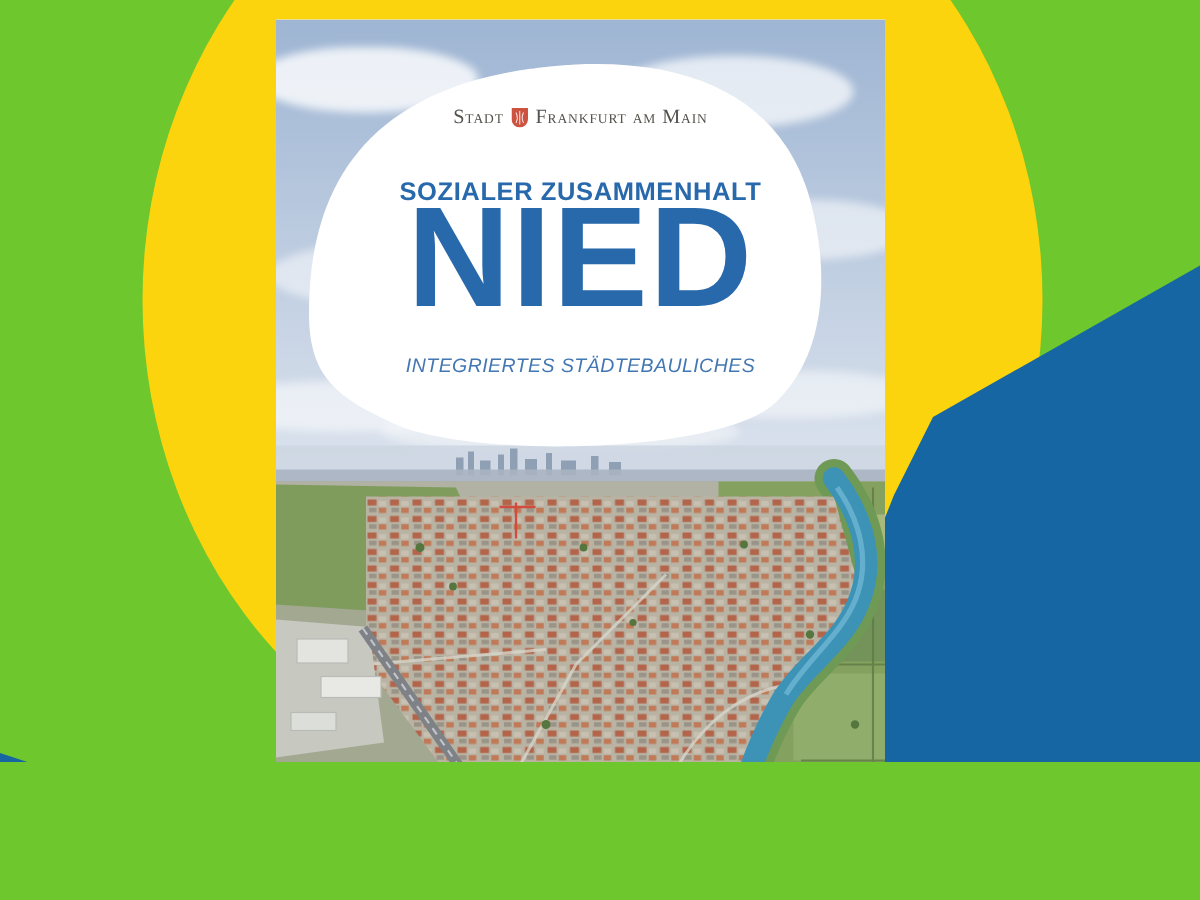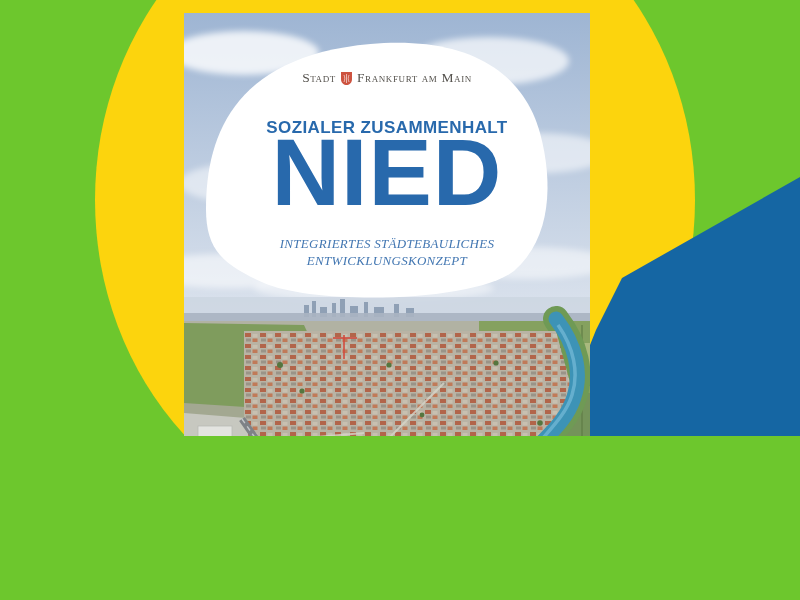--- a/index.html
+++ b/index.html
@@ -1,28 +1,28 @@
 <!DOCTYPE html>
 <html><head>
 <meta charset="utf-8">
 <style>
   html,body{margin:0;padding:0;background:#6dc72d;}
-  .stage{position:relative;width:800px;height:436px;overflow:hidden;
+  .stage{position:relative;width:800px;height:508px;overflow:hidden;
          font-family:"Liberation Sans",sans-serif;}
   .bg-svg{position:absolute;left:0;top:0;}
   .page{position:absolute;left:184px;top:13px;width:406px;height:573px;background:#ffffff;}
   .photo,.blob-svg{position:absolute;left:0;top:0;}
   .masthead>div{position:absolute;left:0;width:100%;text-align:center;}
   .publisher{top:57px;display:flex;justify-content:center;align-items:center;gap:5px;
              font-family:"Liberation Serif",serif;font-variant:small-caps;
              font-size:13.5px;letter-spacing:.6px;color:#55524d;}
   .kicker{top:105px;font-weight:700;font-size:17px;letter-spacing:.4px;color:#2869ac;}
   .cover-title{top:112px;font-weight:700;font-size:95px;line-height:1;
                letter-spacing:1px;color:#2869ac;}
-  .subtitle{top:222px;font-family:Liberation Serif, serif;font-style:italic;
+  .subtitle{top:222px;font-family:Liberation Sans, sans-serif;font-style:italic;
             font-size:13px;line-height:1.32;letter-spacing:.3px;color:#4377b2;}
   .logobar{position:absolute;left:0;bottom:0;width:406px;height:35px;background:#ffffff;}
   .logo{position:absolute;top:2px;}
   .lg1{left:26px;} .lg2{left:112px;} .lg3{left:220px;} .lg4{left:306px;}
 </style>
 </head>
 <body>
 
 <div class="stage">
 
@@ -142,21 +142,20 @@
         <svg width="11" height="13" viewBox="0 0 11 13">
           <path d="M0,0 H11 V7 C11,11 8,13 5.5,13 C3,13 0,11 0,7 Z" fill="#cd5340"></path>
           <path d="M3,3 C4,5 4,8 3,10 M5.5,2 V11 M8,3 C7,5 7,8 8,10" stroke="#ffffff" stroke-width=".7" fill="none" opacity=".85"></path>
         </svg>
         <span>Frankfurt am Main</span>
       </div>
       <div class="kicker">SOZIALER ZUSAMMENHALT</div>
       <div class="cover-title">NIED</div>
       <div class="subtitle">
         <div>INTEGRIERTES STÄDTEBAULICHES</div>
-        <div>ENTWICKLUNGSKONZEPT</div>
       </div>
     </div>
 
     <div class="logobar">
 
       <svg class="logo lg1" width="44" height="31" viewBox="0 0 44 31">
         <g>
           <path d="M5,13 V8 L8,5 L11,8 V13 Z" fill="#222222"></path>
           <path d="M12,13 V6.5 L16,2.5 L20,6.5 V13 Z" fill="#e2001a"></path>
           <path d="M21,13 V6 L26.5,0.5 L32,6 V13 Z" fill="#fdc400"></path>

